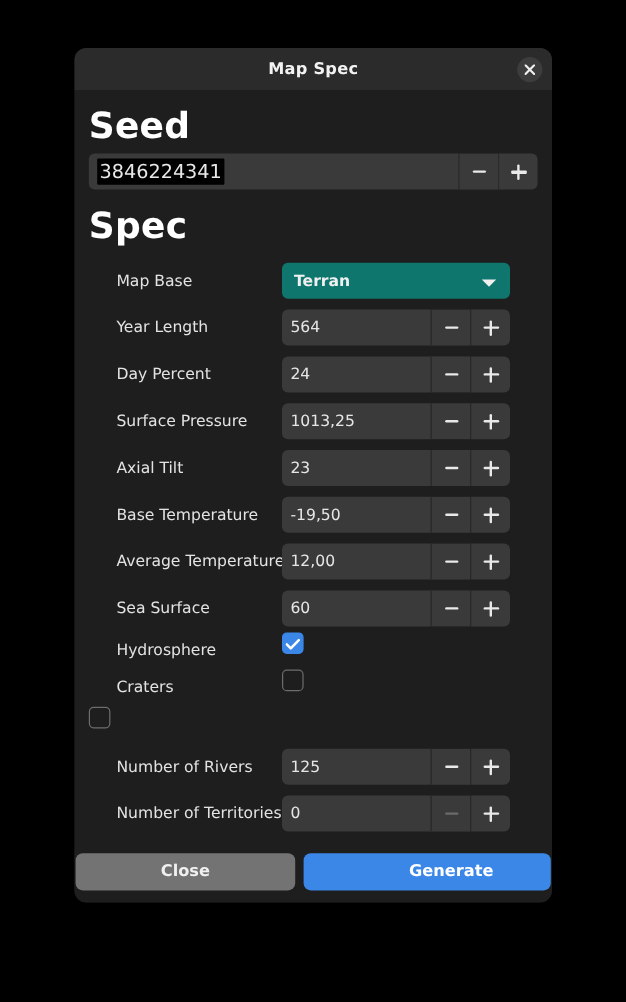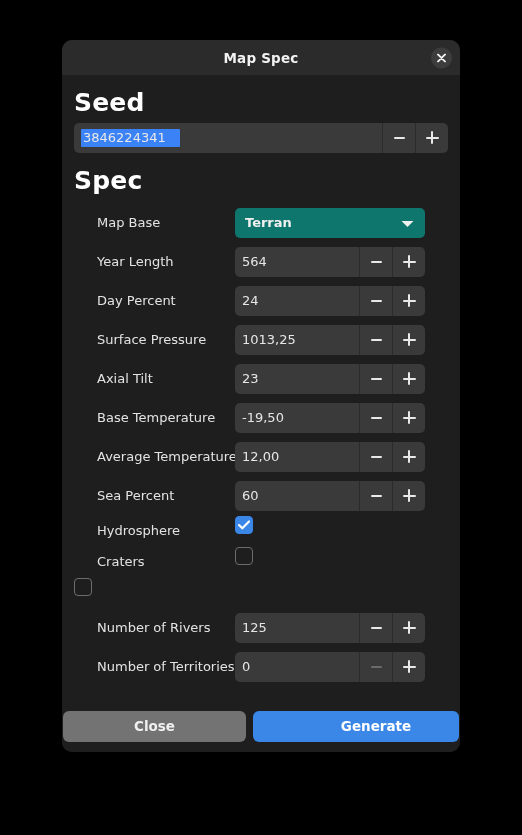--- a/index.html
+++ b/index.html
@@ -66,21 +66,21 @@
   .close-btn svg { display: block; }
 
   
   .body {
     flex: 1 1 auto;
     padding: 10px 12px 0 12px;
     overflow: hidden;
   }
 
   .section-title {
-    font-size: 25px;
+    font-size: 30px;
     font-weight: bold;
     color: #ffffff;
     line-height: 1.18;
     margin: 3px 0 5px 0;
     letter-spacing: .2px;
   }
   .section-title.spec { margin-top: 13px; margin-bottom: 8px; }
 
   
   .seed-row {
@@ -93,24 +93,24 @@
   .seed-input {
     flex: 1 1 auto;
     background: #3a3a3a;
     border-radius: 5px 0 0 5px;
     display: flex;
     align-items: center;
     padding-left: 7px;
     overflow: hidden;
   }
   .seed-value {
-    font-size: 13px;
+    font-size: 16px;
     color: #e8e8e8;
-    background: #3b82f6;
-    padding: 1px 14px 2px 2px;
+    background: #000000;
+    padding: 1px 2px 2px 2px;
     border-radius: 1px;
     white-space: nowrap;
   }
   .seed-step {
     width: 33px;
     background: #3a3a3a;
     display: flex;
     align-items: center;
     justify-content: center;
     cursor: pointer;
@@ -374,21 +374,21 @@
               <div class="num-input">12,00</div>
               <div class="step-btn">
                 <span class="glyph-minus"></span>
               </div>
               <div class="step-btn last">
                 <span class="glyph-plus"></span>
               </div>
             </div>
           </div>
           <div class="field-row">
-            <div class="field-label">Sea Percent</div>
+            <div class="field-label">Sea Surface</div>
             <div class="field-control">
               <div class="num-input">60</div>
               <div class="step-btn">
                 <span class="glyph-minus"></span>
               </div>
               <div class="step-btn last">
                 <span class="glyph-plus"></span>
               </div>
             </div>
           </div>

